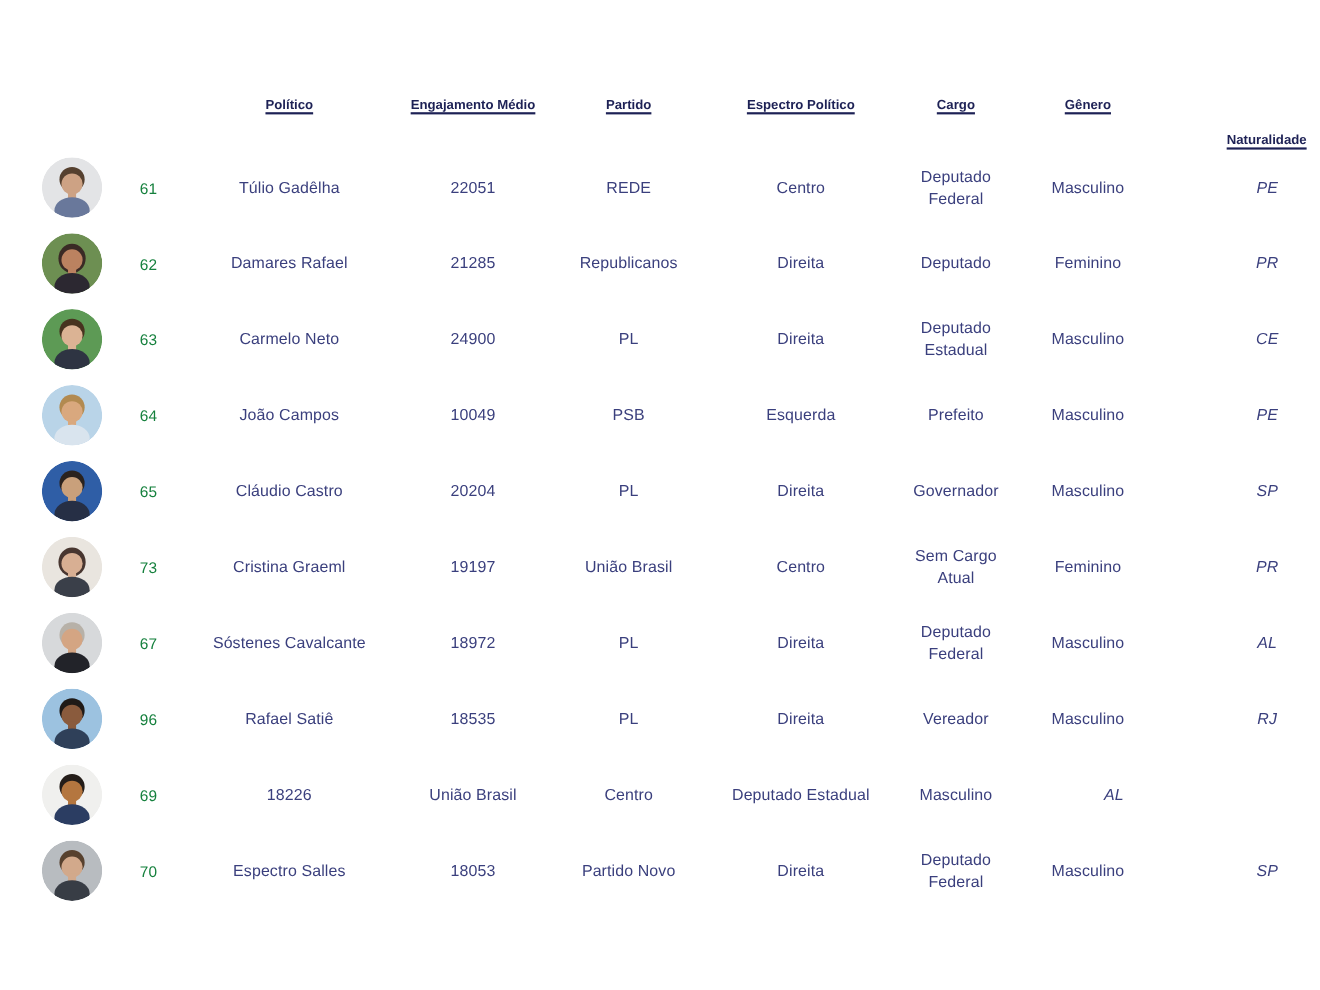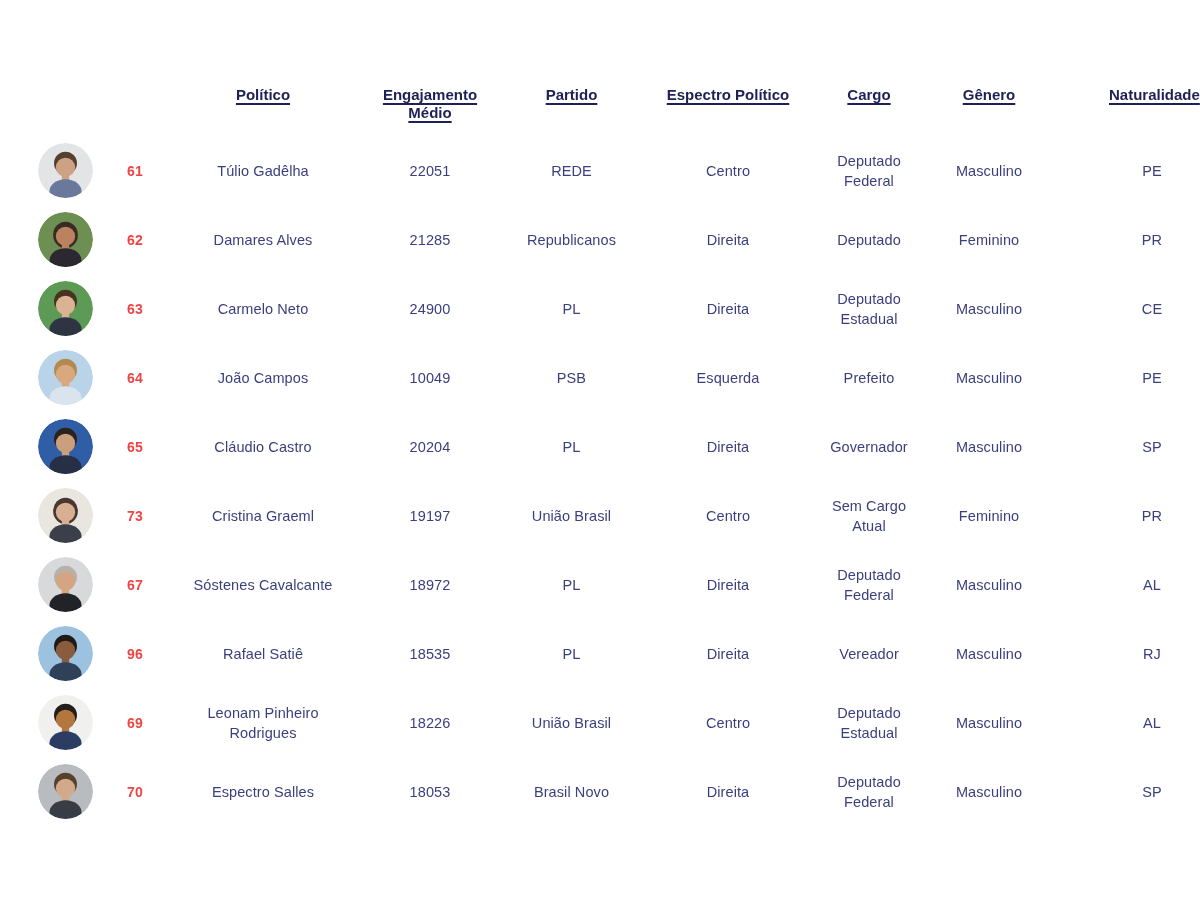--- a/index.html
+++ b/index.html
@@ -13,43 +13,43 @@
 
   .grid-row {
     display: grid;
     grid-template-columns: 100px 70px 186px 148px 135px 178px 104px 136px 143px;
     align-items: center;
   }
 
   .header-row { margin-top: 84px; min-height: 52px; align-items: start; }
   .header-cell {
     text-align: center;
-    font-size: 15px;
+    font-size: 12px;
     font-weight: bold;
     color: #1d2155;
     text-decoration: underline;
     text-underline-offset: 3px;
     text-decoration-thickness: 1.5px;
     line-height: 18px;
     padding: 2px 6px 0 6px;
     cursor: pointer;
   }
-  .header-cell.last { padding-left: 52px; }
+  .header-cell.last { padding-left: 52px; margin-top: 32px; }
 
   .data-row { min-height: 62px; padding: 7px 0; }
   .cell {
     text-align: center;
     font-size: 14.5px;
     line-height: 20px;
     color: #3a3f7d;
     padding: 0 5px;
     letter-spacing: 0.1px;
   }
-  .cell.rank { font-weight: bold; color: #ef4444; font-size: 14px; }
-  .cell.natural { padding-left: 52px; }
+  .cell.rank { font-weight: normal; color: #15803d; font-size: 14px; }
+  .cell.natural { padding-left: 52px; font-style: italic; }
 
   .avatar-cell {
     padding-left: 38px;
     display: flex;
     align-items: center;
   }
   .avatar-cell svg { display: block; border-radius: 50%; }
 </style>
 </head>
 <body>
@@ -106,21 +106,21 @@
     <g clip-path="url(#av1)">
       <rect width="60" height="60" fill="#6d8f52"></rect>
       <ellipse cx="30" cy="25" rx="13.5" ry="14.5" fill="#3a2a25"></ellipse>
       <circle cx="30" cy="26.5" r="10.5" fill="#bb8260"></circle>
       <rect x="26" y="33" width="8" height="8" fill="#bb8260"></rect>
       <ellipse cx="30" cy="53" rx="17.5" ry="13.5" fill="#2c2831"></ellipse>
     </g>
   </svg>
         </div>
         <div class="cell rank">62</div>
-        <div class="cell">Damares Alves</div>
+        <div class="cell">Damares Rafael</div>
         <div class="cell">21285</div>
         <div class="cell">Republicanos</div>
         <div class="cell">Direita</div>
         <div class="cell">Deputado</div>
         <div class="cell">Feminino</div>
         <div class="cell natural">PR</div>
       </div>
       <div class="grid-row data-row">
         <div class="avatar-cell">
           <svg viewBox="0 0 60 60" width="55" height="55">
@@ -288,21 +288,20 @@
     <g clip-path="url(#av8)">
       <rect width="60" height="60" fill="#f0f0ee"></rect>
       <circle cx="30" cy="22" r="12.5" fill="#241d19"></circle>
       <circle cx="30" cy="26.5" r="10.5" fill="#b4763f"></circle>
       <rect x="26" y="33" width="8" height="8" fill="#b4763f"></rect>
       <ellipse cx="30" cy="53" rx="17.5" ry="13.5" fill="#2b3d62"></ellipse>
     </g>
   </svg>
         </div>
         <div class="cell rank">69</div>
-        <div class="cell">Leonam Pinheiro Rodrigues</div>
         <div class="cell">18226</div>
         <div class="cell">União Brasil</div>
         <div class="cell">Centro</div>
         <div class="cell">Deputado Estadual</div>
         <div class="cell">Masculino</div>
         <div class="cell natural">AL</div>
       </div>
       <div class="grid-row data-row">
         <div class="avatar-cell">
           <svg viewBox="0 0 60 60" width="55" height="55">
@@ -316,21 +315,21 @@
       <circle cx="30" cy="22" r="12.5" fill="#57412e"></circle>
       <circle cx="30" cy="26.5" r="10.5" fill="#d2a98b"></circle>
       <rect x="26" y="33" width="8" height="8" fill="#d2a98b"></rect>
       <ellipse cx="30" cy="53" rx="17.5" ry="13.5" fill="#383d45"></ellipse>
     </g>
   </svg>
         </div>
         <div class="cell rank">70</div>
         <div class="cell">Espectro Salles</div>
         <div class="cell">18053</div>
-        <div class="cell">Brasil Novo</div>
+        <div class="cell">Partido Novo</div>
         <div class="cell">Direita</div>
         <div class="cell">Deputado Federal</div>
         <div class="cell">Masculino</div>
         <div class="cell natural">SP</div>
       </div>
     </div>
 
 </div>
 
 </body></html>

